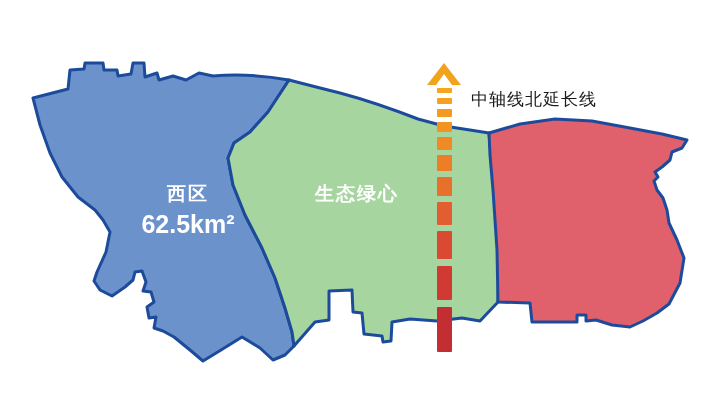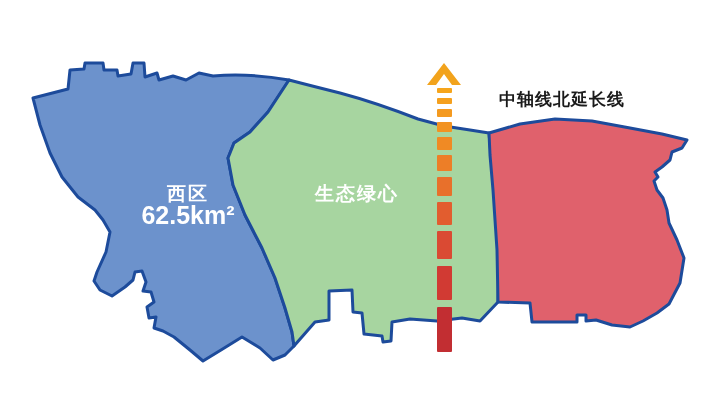--- a/index.html
+++ b/index.html
@@ -21,32 +21,32 @@
     white-space:nowrap;
     pointer-events:none;
   }
   .region-label .region-name{
     display:block;
     font-size:19px;
     letter-spacing:2px;
   }
   .region-label .region-area{
     display:block;
+    margin-top:9px;
     font-size:25px;
     letter-spacing:0px;
   }
   .axis-label{
     position:absolute;
     left:471px;top:88px;
     font-size:17px;
-    font-weight:bold;
+    font-weight:normal;
     color:#1a1a1a;
     letter-spacing:1px;
     white-space:nowrap;
-    margin-left:28px;
   }
 </style>
 </head>
 <body>
 
 <div class="stage">
 
   <svg class="map-svg" width="718" height="407" viewBox="0 0 718 407">
 
     <path stroke-width="3" stroke-linejoin="round" d="M33,98 L68,89 L70,70 L84,69 L85,63 L103,63 L104,70 L117,70 L118,76

